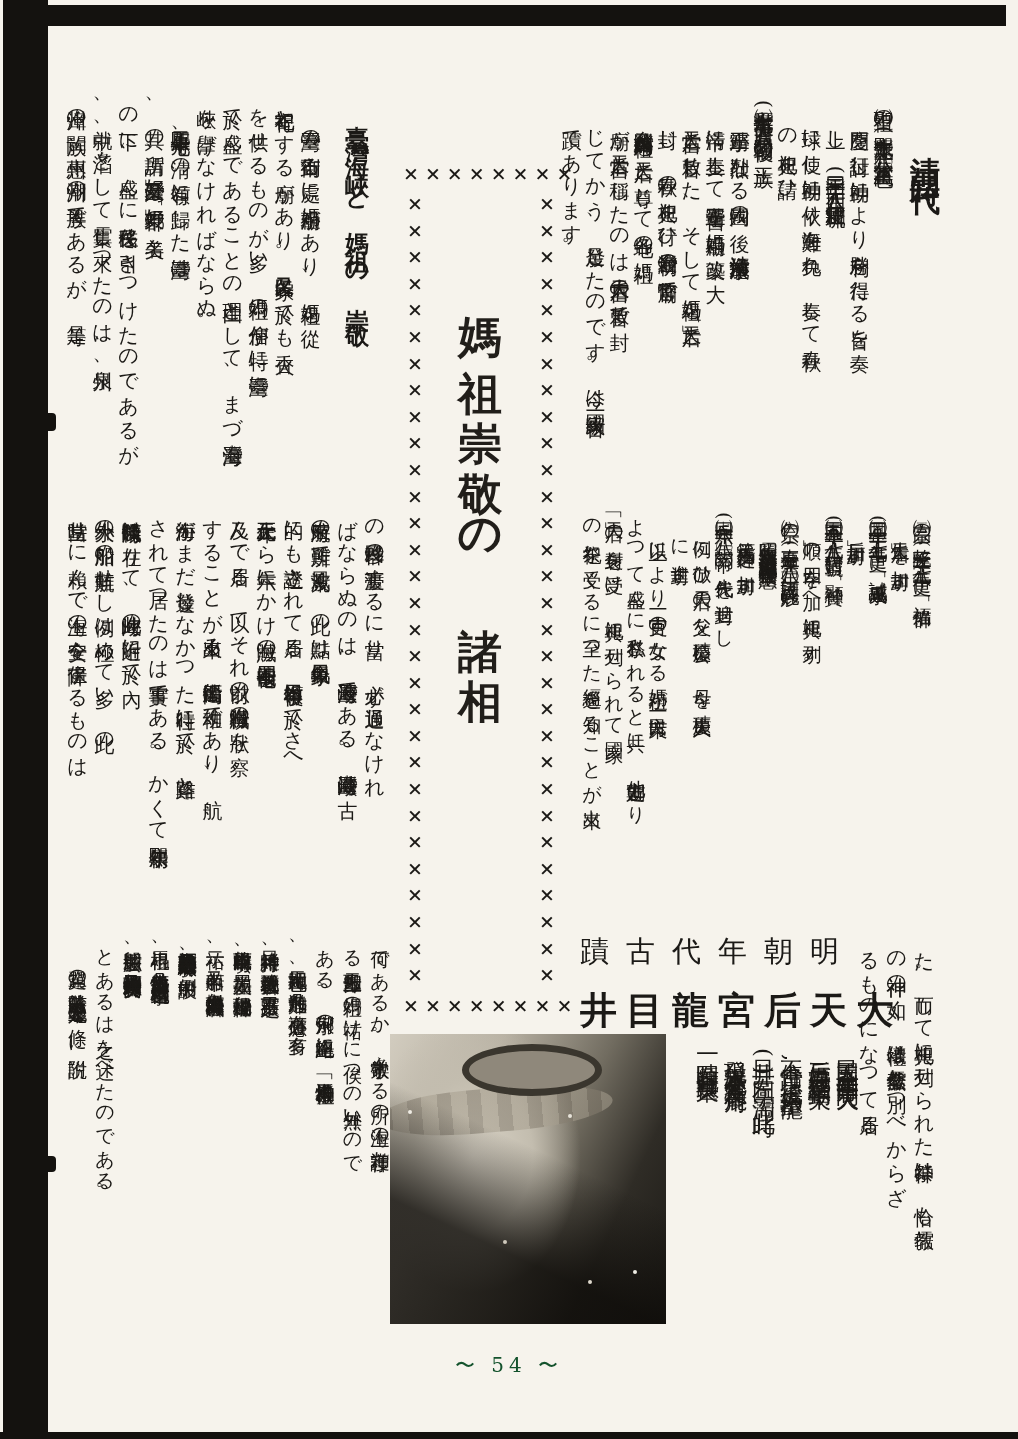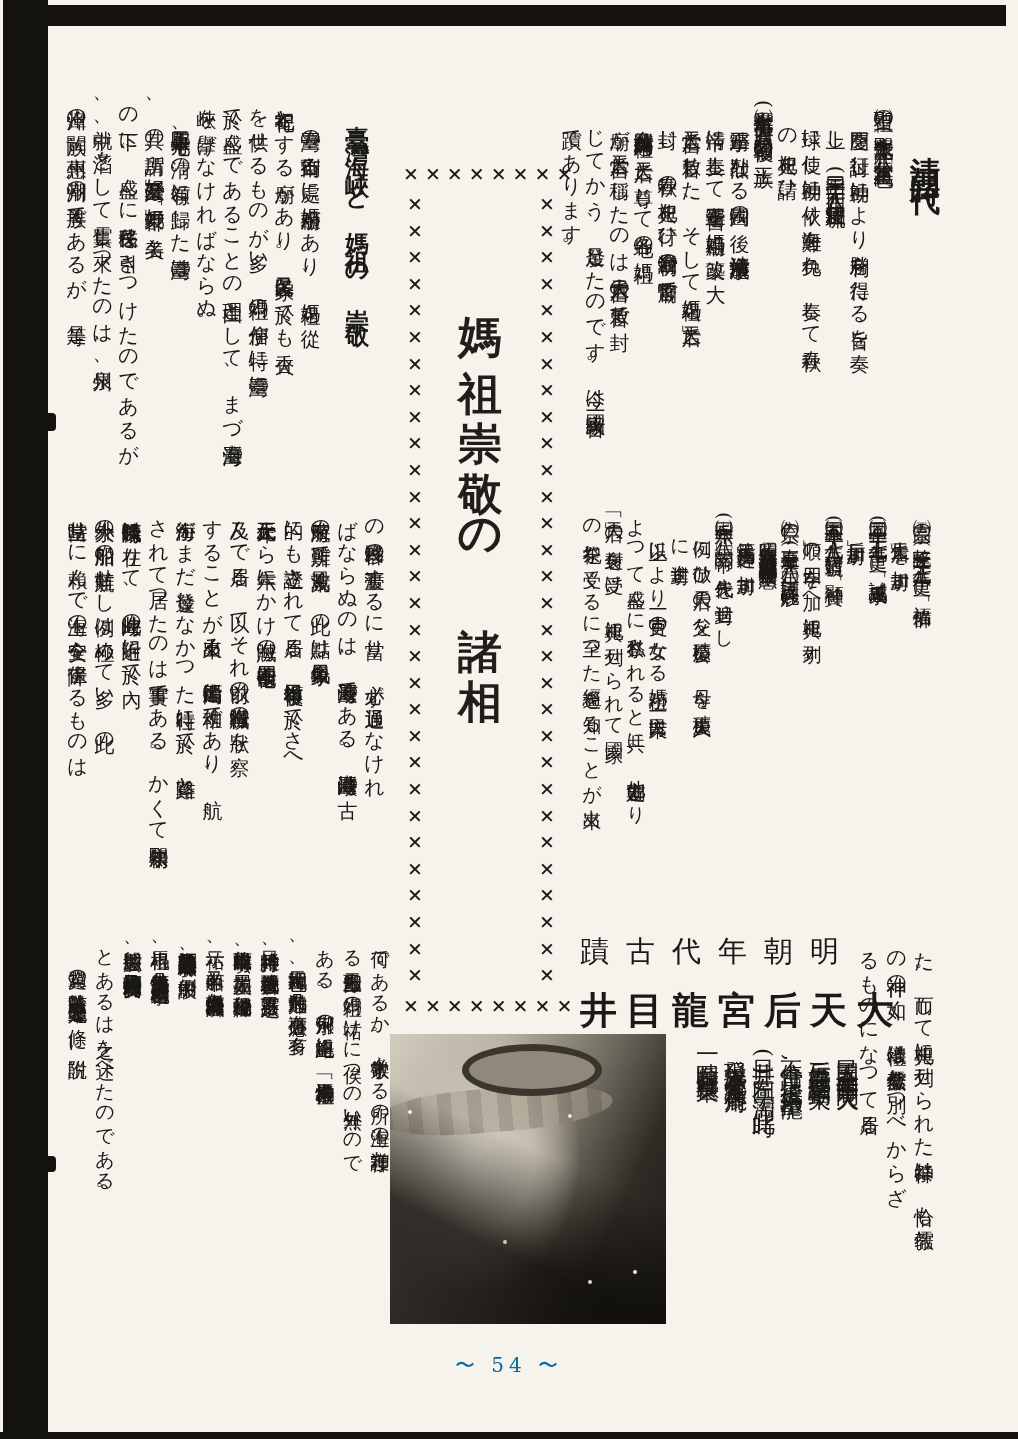--- a/index.html
+++ b/index.html
@@ -81,21 +81,21 @@
   #photo .ph-rim{position:absolute;left:72px;top:10px;width:126px;height:38px;
     border:7px solid #3a362e;border-radius:50%;background:#8f887b;}
   #photo .ph-band{position:absolute;left:-12px;top:54px;width:235px;height:44px;
     transform:rotate(-5deg);opacity:.55;border-radius:45% 55% 50% 50% / 60%;
     background:repeating-linear-gradient(90deg,#857d6f 0 14px,#a79f8f 14px 30px);}
   #photo .ph-speck{position:absolute;left:18px;top:76px;width:4px;height:4px;border-radius:50%;background:#efece4;
     box-shadow:160px 4px 0 #e8e4da, 180px 170px 0 #ded9cd, 225px 160px 0 #efece4,
                95px 130px 0 #cfc9bc, 205px 280px 0 #d8d2c5, 45px 230px 0 #6f6a5f;}
 
   #pagenum{position:absolute;left:0;right:0;top:1352px;text-align:center;
-    font-size:20px;letter-spacing:5px;color:#0369a1;}
+    font-size:20px;letter-spacing:5px;color:#14532d;}
 </style>
 </head>
 <body>
 
 <div id="page">
 
   <div class="bar bar-left"></div>
   <div class="bar bar-top"></div>
   <div class="bar bar-bottom"></div>
   <div class="bar nub1"></div>

